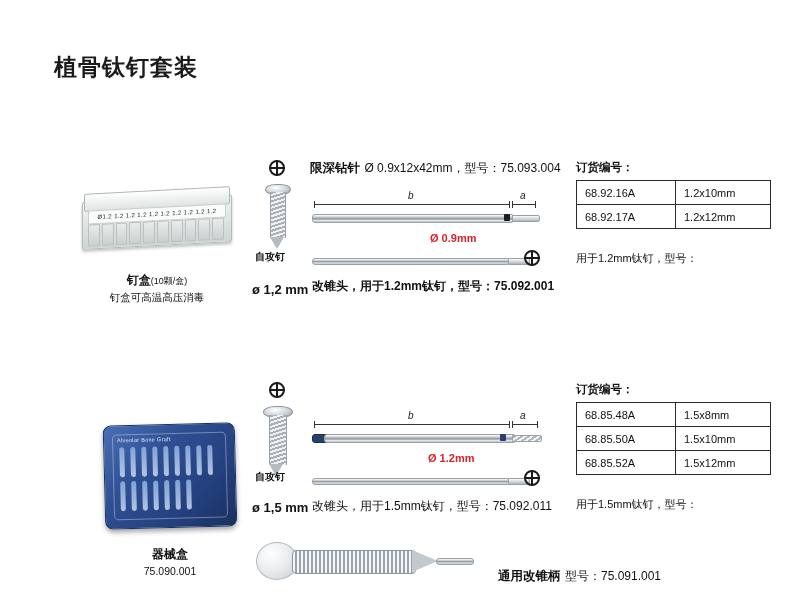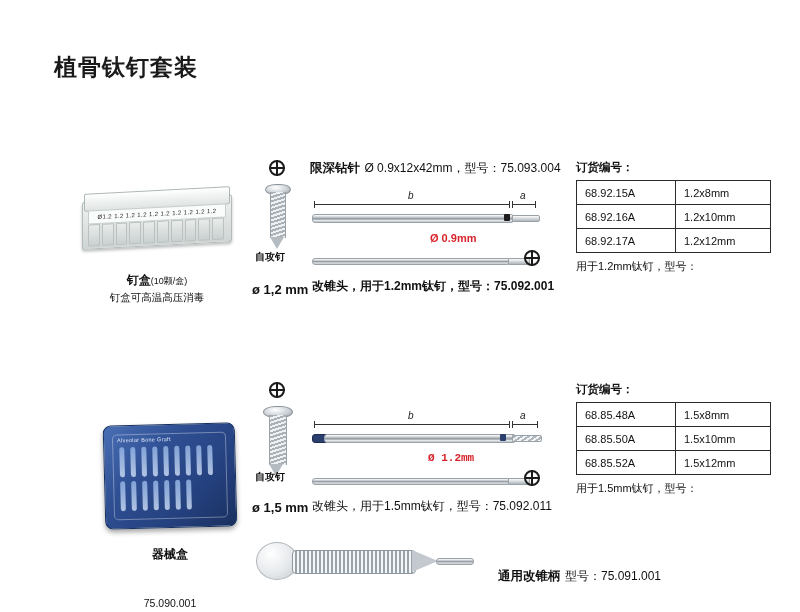--- a/index.html
+++ b/index.html
@@ -162,21 +162,21 @@
 
   
   .ordblock{position:absolute;}
   .ordtitle{font-size:11.5px;font-weight:bold;margin-bottom:5px;}
   table.ord{border-collapse:collapse;font-size:11px;}
   table.ord td{
     border:1px solid #2b2b2b;padding:3px 8px;height:17px;white-space:nowrap;
   }
   table.ord td.code{width:82px;}
   table.ord td.size{width:78px;}
-  .ordfoot{font-size:11px;margin-top:6px;}
+  .ordfoot{font-size:11px;margin-top:22px;}
 
   .hdr{font-size:12.5px;font-weight:bold;color:#111;}
   .sub{font-size:12px;color:#111;}
 </style>
 </head>
 <body>
 
 <div class="page">
 
   <div class="title">植骨钛钉套装</div>
@@ -239,24 +239,20 @@
       </div>
   </div>
   <div class="abs" style="left:312px;top:276px;font-weight:bold;">
     <span class="sub">改锥头，用于1.2mm钛钉，型号：</span><span class="sub">75.092.001</span>
   </div>
 
   <div class="ordblock" style="left:576px;top:160px;">
     <div class="ordtitle">订货编号：</div>
     <table class="ord">
       <tbody>
-          <tr>
-        <td class="code">68.92.15A</td>
-        <td class="size">1.2x8mm</td>
-      </tr>
       <tr>
         <td class="code">68.92.16A</td>
         <td class="size">1.2x10mm</td>
       </tr>
       <tr>
         <td class="code">68.92.17A</td>
         <td class="size">1.2x12mm</td>
       </tr>
     </tbody>
       </table>
@@ -280,21 +276,21 @@
         <i></i>
         <i></i>
         <i></i>
         <i></i>
         <i></i>
         <i></i>
         <i></i>
     </div>
   </div>
   <div class="abs cap bold" style="left:100px;top:546px;width:140px;font-size:12px;">器械盒</div>
-  <div class="abs cap" style="left:100px;top:564px;width:140px;margin-top:32px;">75.090.001</div>
+  <div class="abs cap" style="left:100px;top:564px;width:140px;">75.090.001</div>
 
   <div class="abs" style="left:258px;top:382px;width:46px;height:104px;">
     <div class="cross" style="left:11px;top:0;">
         <span class="ring"></span>
       </div>
     <div class="screw-head" style="left:5px;top:24px;width:28px;height:10px;"></div>
     <div class="screw-shaft" style="left:11px;top:33px;height:50px;width:16px;"></div>
     <div class="screw-point" style="left:11px;top:82px;"></div>
   </div>
   <div class="abs bold lbl" style="left:255px;top:470px;">自攻钉</div>
@@ -304,21 +300,21 @@
   <div class="abs" style="left:312px;top:420px;width:230px;height:34px;">
     <div class="bar" style="left:0;top:14px;width:14px;background:#2a3f6e;border-color:#1d2d52;"></div>
     <div class="bar" style="left:12px;top:14px;width:190px;"></div>
     <div class="band" style="left:188px;top:14px;"></div>
     <div class="tip" style="left:200px;top:15px;width:28px;background:repeating-linear-gradient(-35deg,#f2f4f5 0 2px,#aeb6bc 2px 4px);"></div>
     <div class="dimline" style="left:2px;top:4px;width:196px;"></div>
     <div class="dimlabel" style="left:96px;top:-10px;">b</div>
     <div class="dimline" style="left:200px;top:4px;width:26px;"></div>
     <div class="dimlabel" style="left:208px;top:-10px;">a</div>
   </div>
-  <div class="abs red bold" style="left:428px;top:452px;font-size:11px;font-family:Liberation Mono, monospace;">Ø 1.2mm</div>
+  <div class="abs red bold" style="left:428px;top:452px;font-size:11px;">Ø 1.2mm</div>
 
   <div class="abs" style="left:312px;top:472px;width:232px;height:20px;">
     <div class="bar thin" style="left:0;top:6px;width:196px;"></div>
     <div class="tip" style="left:196px;top:6px;width:20px;"></div>
     <div class="cross" style="left:212px;top:-2px;">
         <span class="ring"></span>
       </div>
   </div>
   <div class="abs" style="left:312px;top:496px;">
     <span class="sub">改锥头，用于1.5mm钛钉，型号：</span><span class="sub">75.092.011</span>

